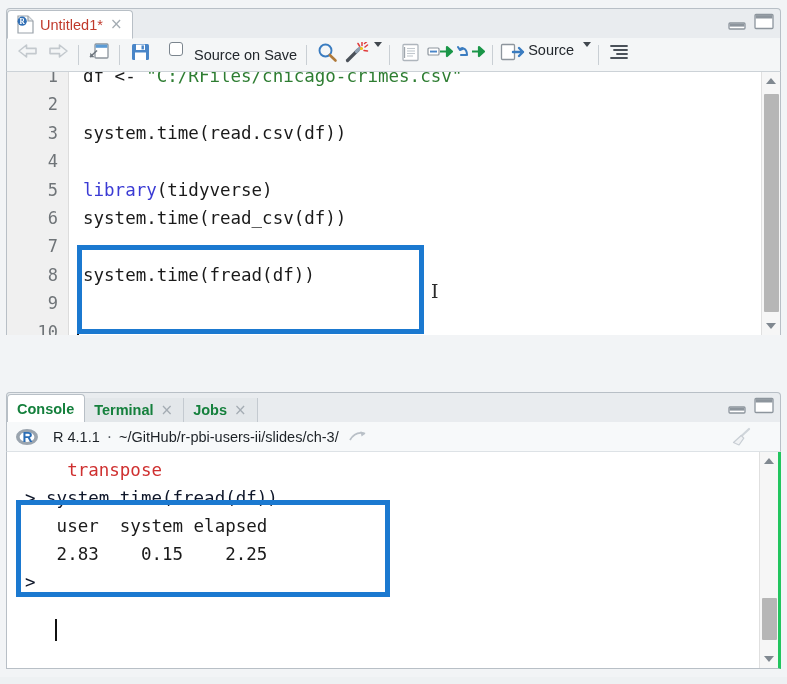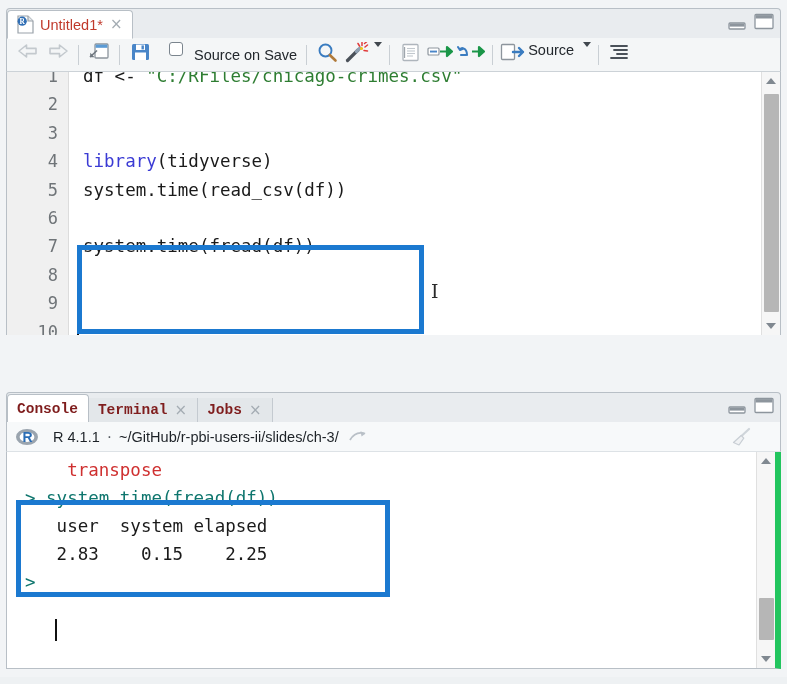--- a/index.html
+++ b/index.html
@@ -57,21 +57,21 @@
     border-left: 1px solid #b8bfc6;
     border-right: 1px solid #b8bfc6;
     border-bottom: 1px solid #ffffff;
     margin-bottom: -1px;
     height: 29px;
     border-top-left-radius: 4px;
     border-top-right-radius: 4px;
   }
   .tab-title { font-size: 14.5px; }
   .tab-title.unsaved { color: #c0392b; }
-  .tab-title.bold { font-weight: bold; color: #7f1d1d; font-family: Liberation Mono, monospace; }
+  .tab-title.bold { font-weight: bold; color: #15803d; }
   .tab-close {
     margin-left: 7px;
     color: #a4acb3;
     font-size: 15px;
     line-height: 1;
     font-family: "DejaVu Sans", sans-serif;
     cursor: pointer;
   }
   .r-doc-icon { margin-right: 6px; display: flex; align-items: center; }
 
@@ -207,35 +207,35 @@
     padding: 0 8px;
     position: relative;
   }
   .console-ver { font-size: 14.5px; color: #1d2227; margin-left: 12px; white-space: nowrap; }
   .console-dot { margin: 0 7px; color: #53595f; }
   .console-path { font-size: 14.5px; color: #1d2227; }
   .console-body {
     position: relative;
     background: #ffffff;
     border-left: 1px solid #b8bfc6;
-    border-right: 6px solid #22c55e;
+    border-right: 3px solid #22c55e;
     border-bottom: 1px solid #b8bfc6;
     box-sizing: border-box;
     overflow: hidden;
   }
   .co {
     font-family: "DejaVu Sans Mono", monospace;
     font-size: 17.5px;
     line-height: 28px;
     white-space: pre;
     padding-left: 18px;
     color: #1a1a1a;
   }
   .co-warn   { color: #cf3030; }
-  .co-input  { color: #0f766e; }
+  .co-input  { color: #0f172a; }
 
   
   .vscroll {
     position: absolute; top: 0; right: 0; bottom: 0;
     width: 19px;
     background: #f6f6f6;
     border-left: 1px solid #e0e0e0;
     box-sizing: border-box;
   }
   .vscroll .arw {
@@ -413,20 +413,21 @@
           <div class="ln">5</div>
           <div class="ln">6</div>
           <div class="ln">7</div>
           <div class="ln">8</div>
           <div class="ln">9</div>
           <div class="ln">10</div>
         </div>
       <div class="code-area" id="code-area" style="top:-10px;">
           <div class="cl"><span>df &lt;- </span><span class="k-str">"C:/RFiles/chicago-crimes.csv"</span></div>
           <div class="cl"><span></span></div>
+          <div class="cl"><span>system.time(read.csv(df))</span></div>
           <div class="cl"><span></span></div>
           <div class="cl"><span class="k-fn">library</span><span>(tidyverse)</span></div>
           <div class="cl"><span>system.time(read_csv(df))</span></div>
           <div class="cl"><span></span></div>
           <div class="cl"><span>system.time(fread(df))</span></div>
           <div class="cl"><span></span></div>
         </div>
 
       <div class="cursor-bar" style="left:70px; top:240px; height:24px;"></div>
 

